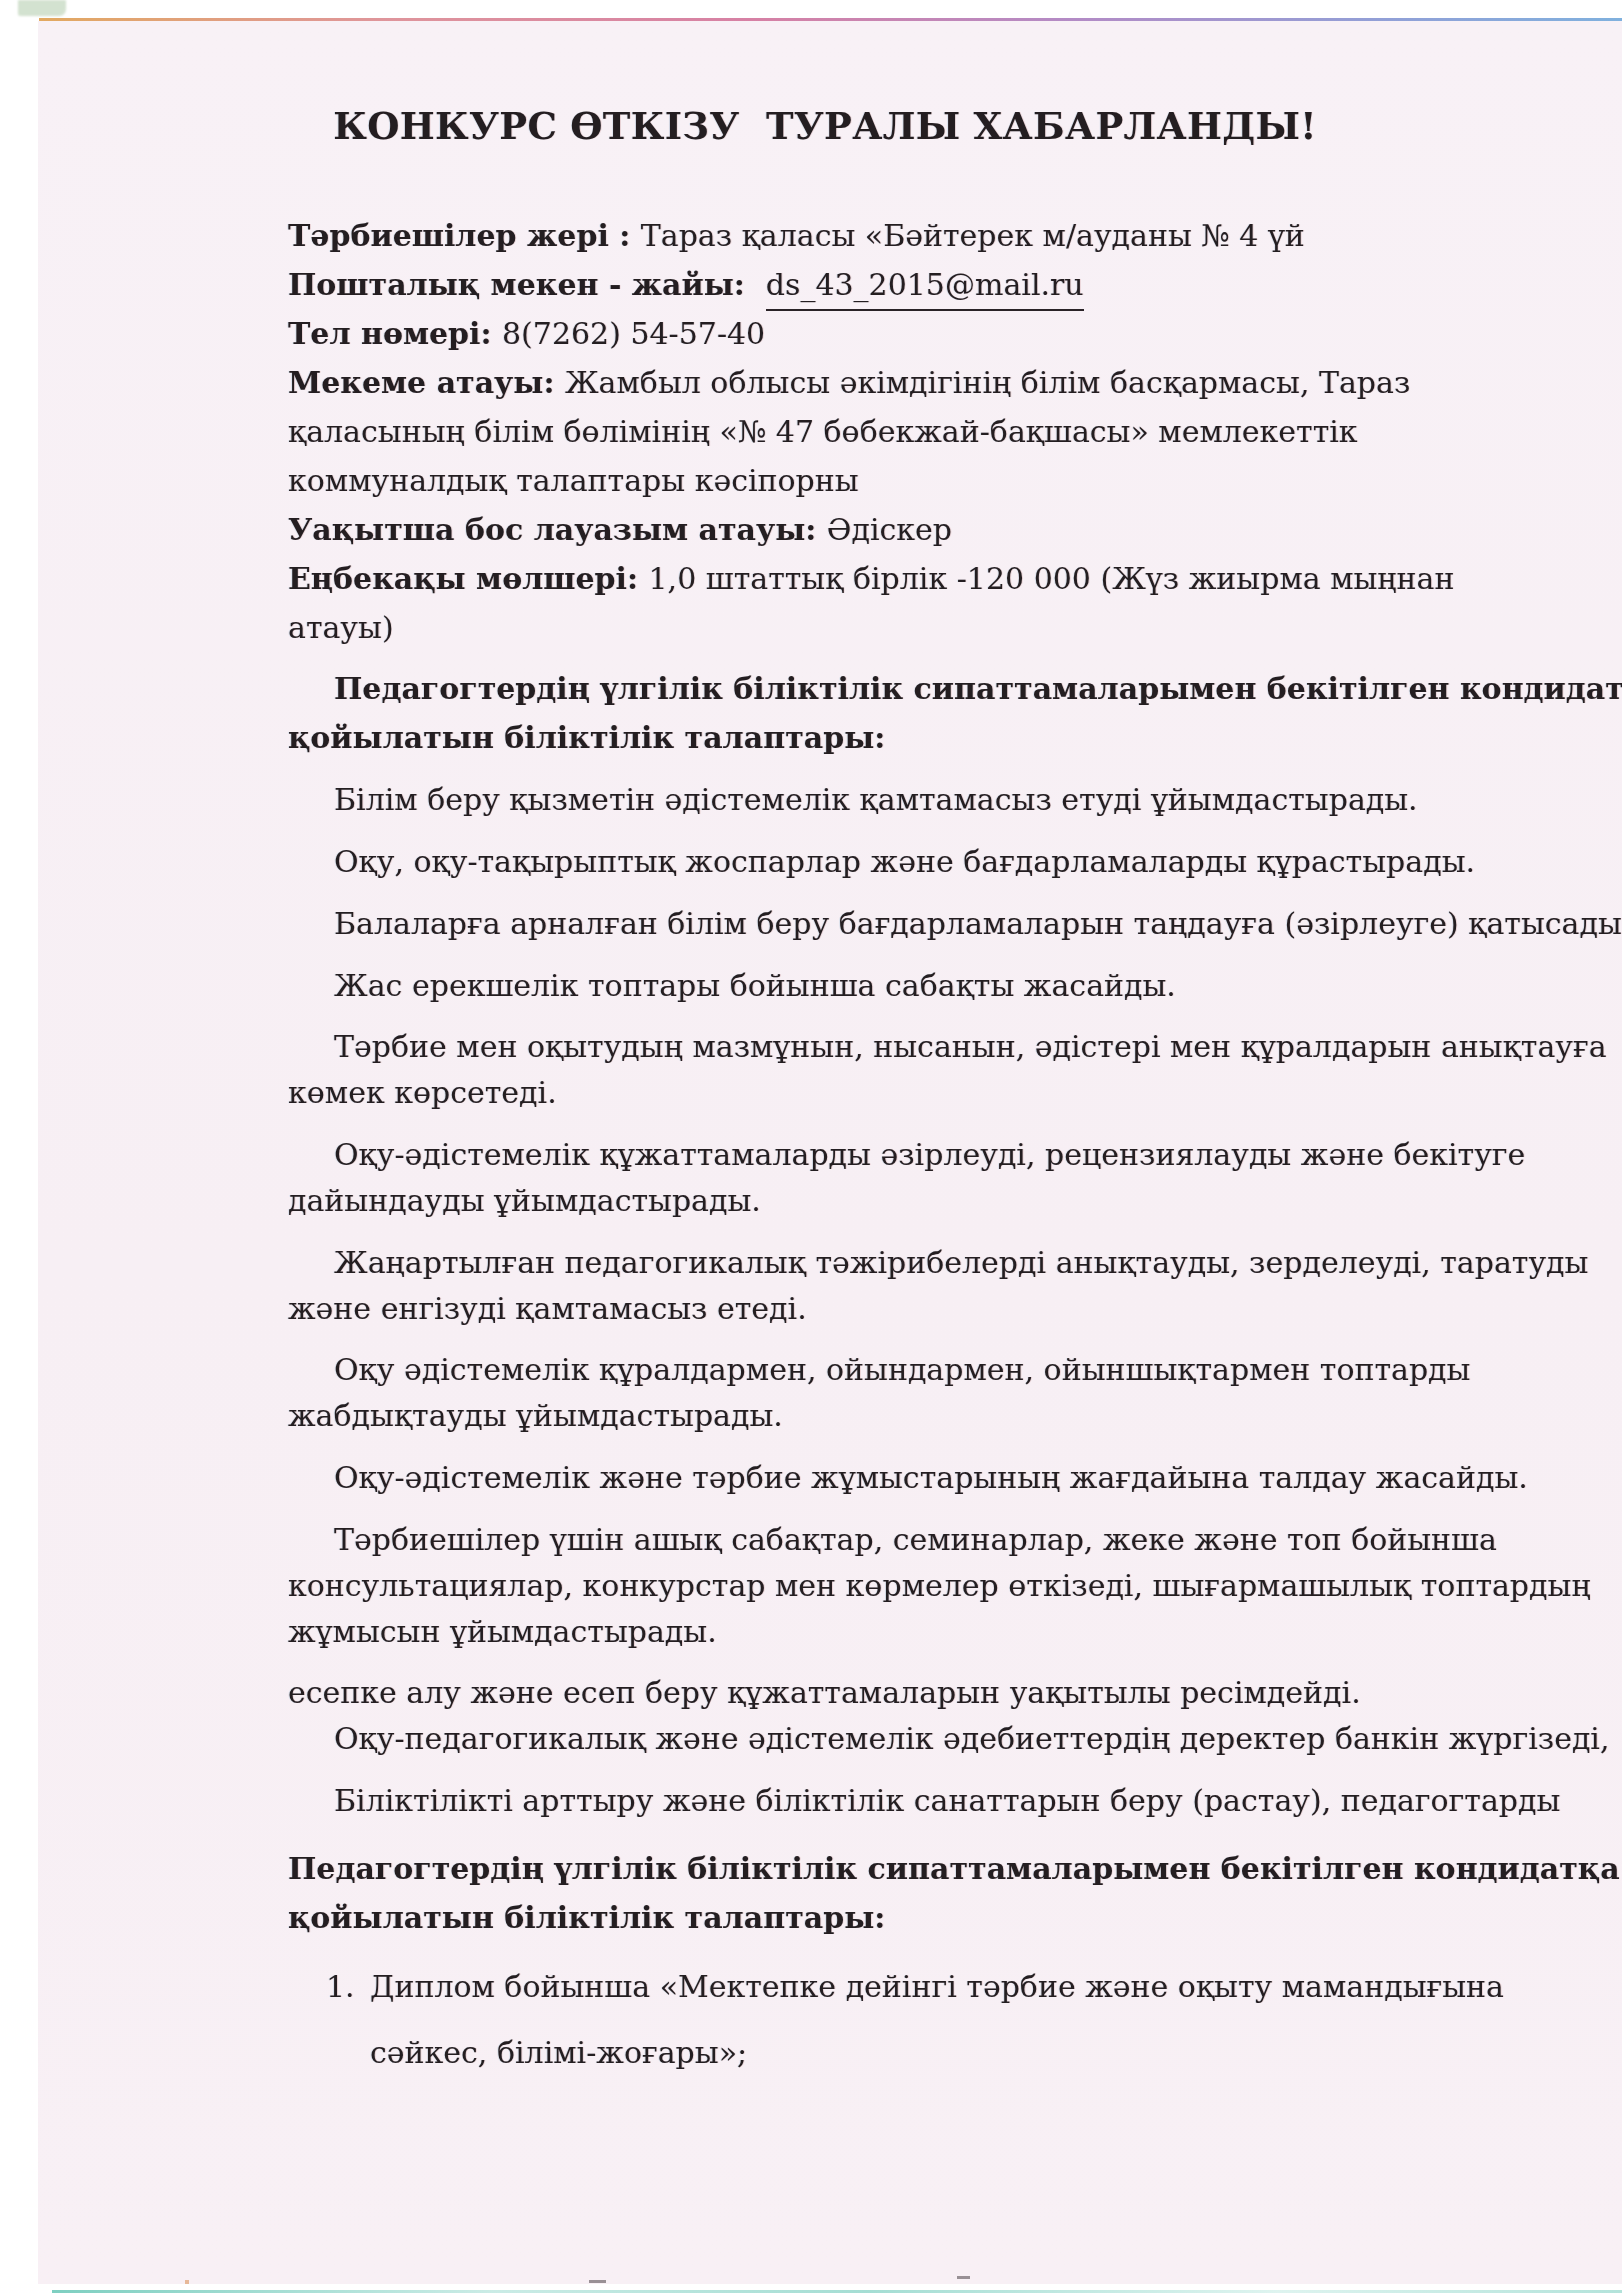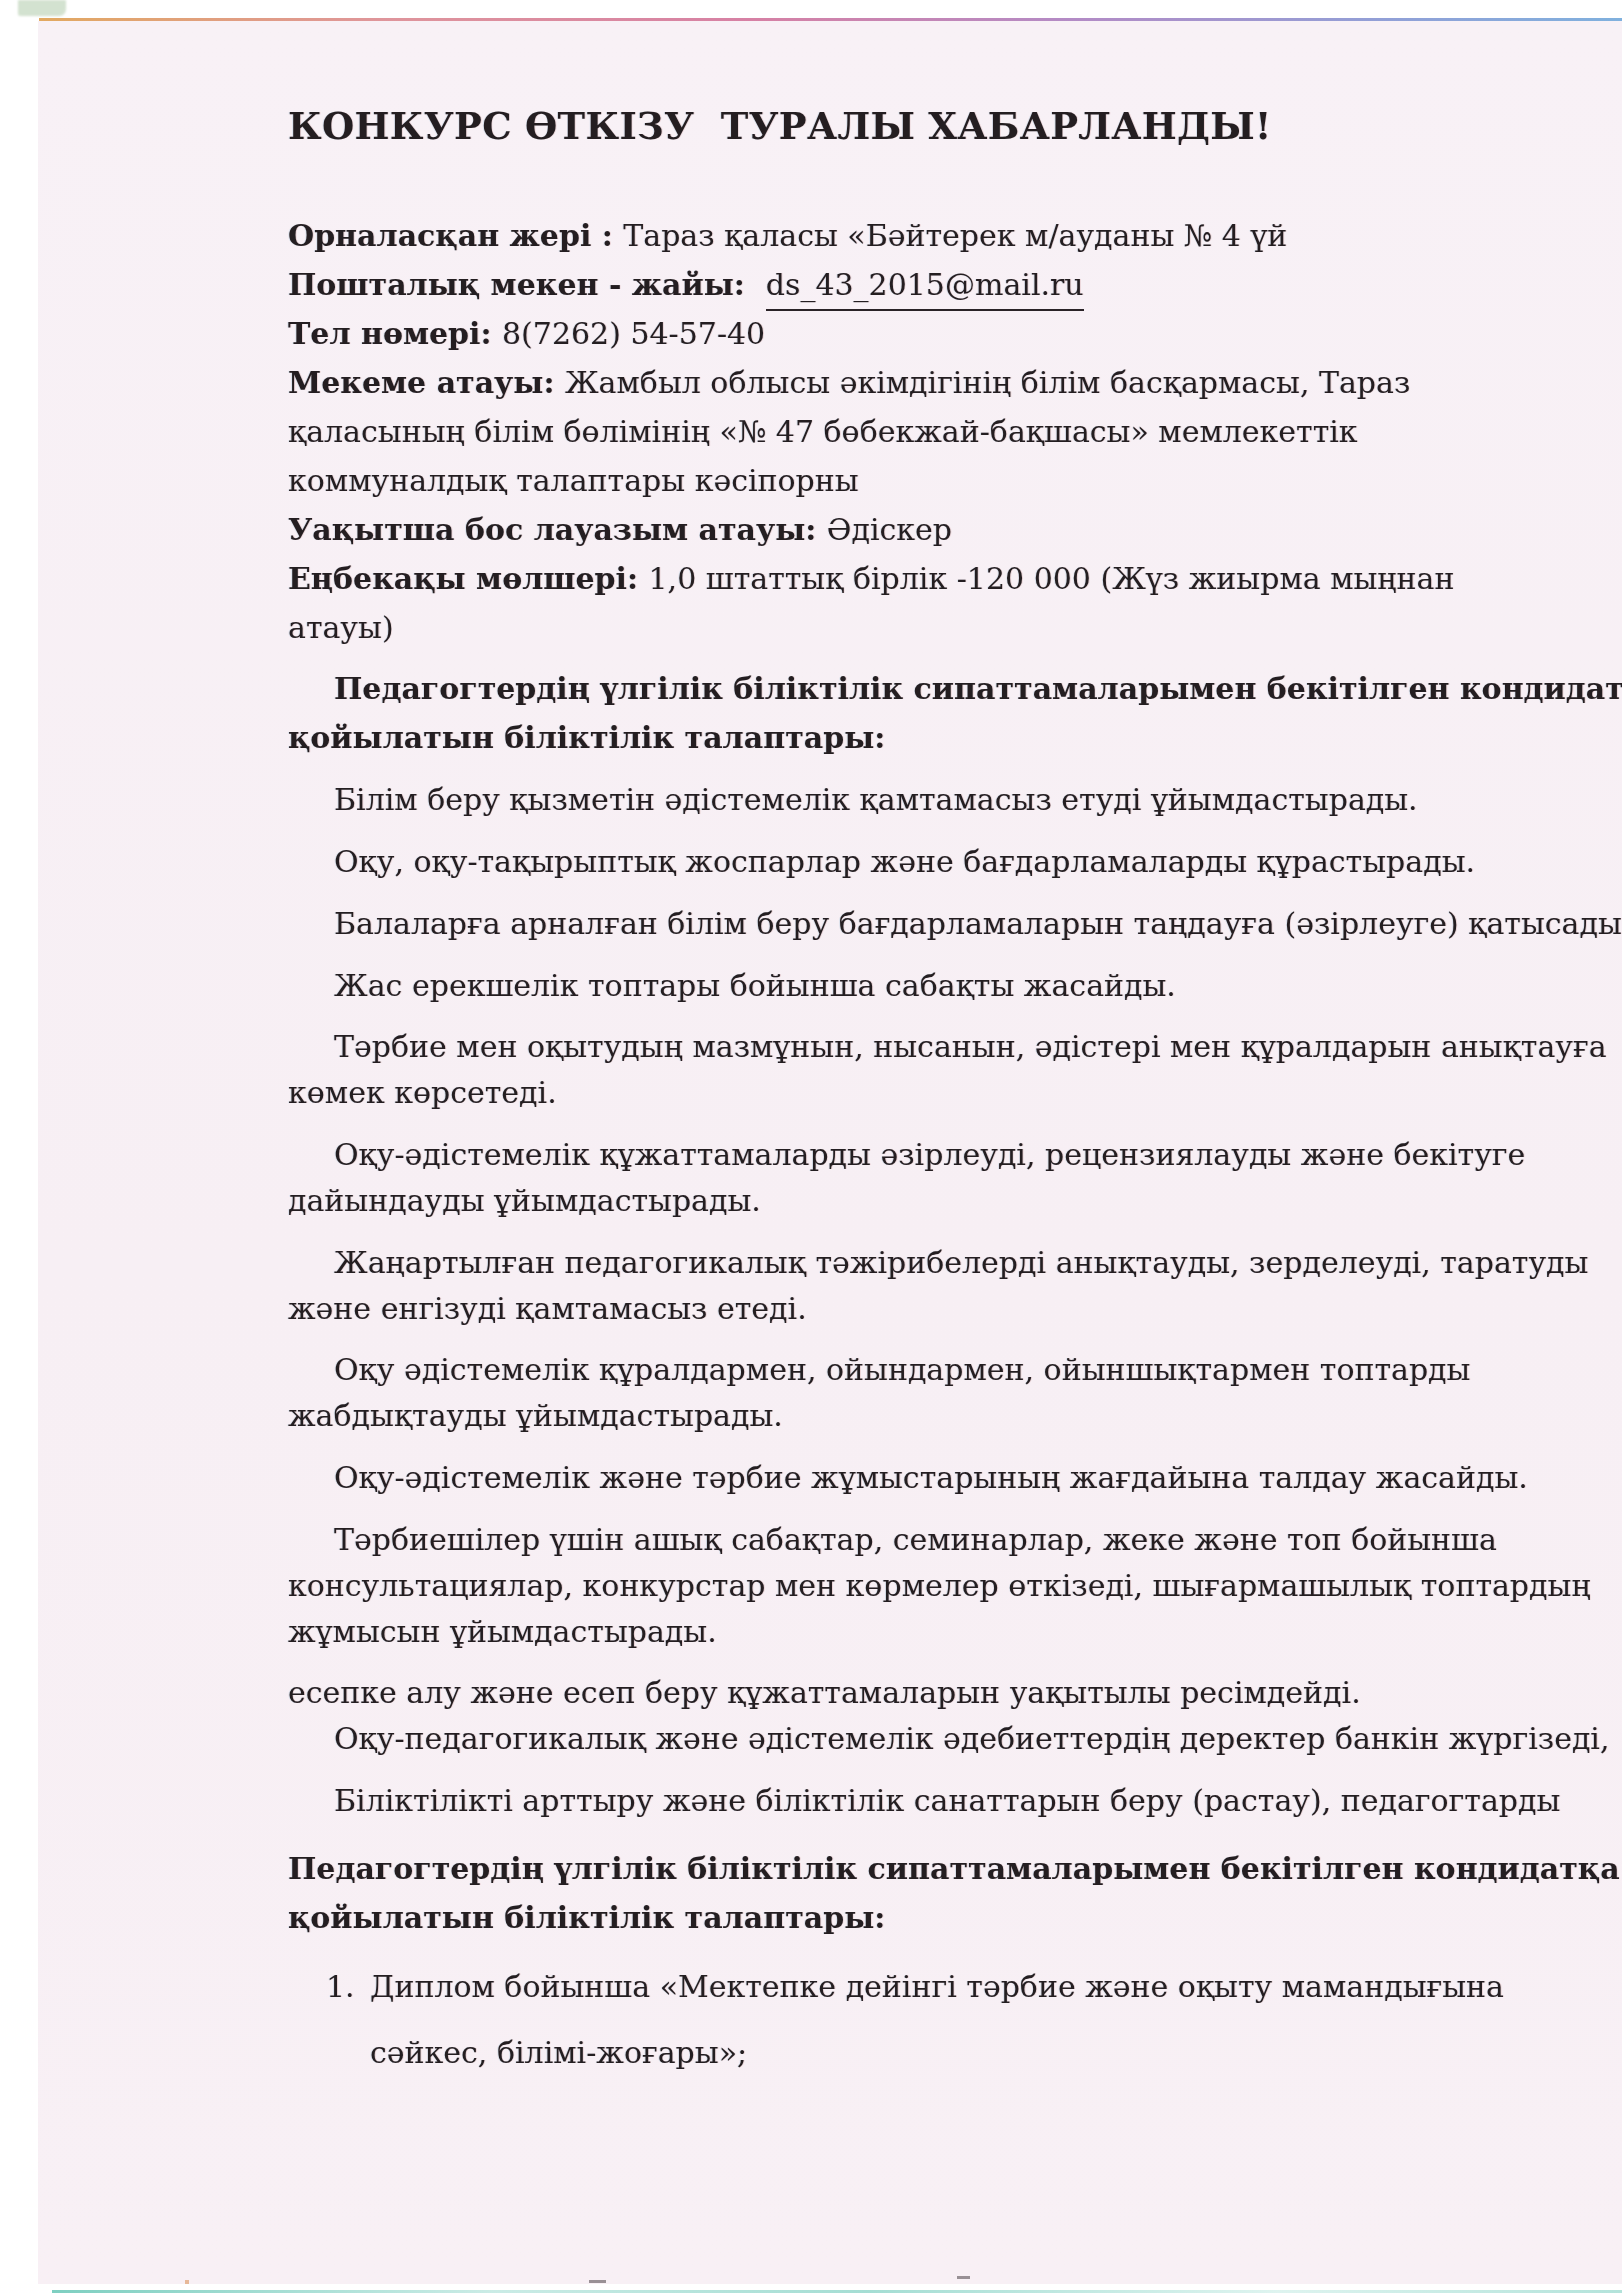--- a/index.html
+++ b/index.html
@@ -27,21 +27,21 @@
   .speck.s1{left:589px;top:2280px;width:17px;height:3.3px;}
   .speck.s2{left:957px;top:2276px;width:13px;height:2.6px;}
   .speck.s3{left:185px;top:2280px;width:3.9px;height:3.9px;background:#d98a4a;}
 
   .content{
     position:absolute;left:288px;top:21px;width:1260px;color:#241e21;
     font-size:30px;
     text-shadow:0.9px 0.4px 0 rgba(150,40,30,.13),-0.9px -0.3px 0 rgba(30,120,170,.13);
   }
   .title{
-    text-align:left;font-weight:bold;font-size:37px;line-height:52px;
+    text-align:center;font-weight:bold;font-size:37px;line-height:52px;
     margin:79px 186px 0 0;white-space:pre;letter-spacing:0.3px;
   }
   .line{white-space:pre;}
   .info{margin-top:59px;}
   .info .line{line-height:49px;}
   .bold{font-weight:bold;}
   .underline{border-bottom:2.6px solid #2a2327;padding-bottom:7px;}
 
   .para{margin-top:15.7px;}
   .heading .line{line-height:49px;font-weight:bold;}
@@ -60,21 +60,21 @@
 <div class="scan-top-line"></div>
 <div class="scan-corner-mark"></div>
 <div class="scan-bottom-line"></div>
 <div class="speck s1"></div>
 <div class="speck s2"></div>
 <div class="speck s3"></div>
 
 <div class="content">
   <div class="title">КОНКУРС ӨТКІЗУ  ТУРАЛЫ ХАБАРЛАНДЫ!</div>
   <div class="info">
-      <div class="line"><span class="bold">Орналасқан жері : </span><span>Тараз қаласы «Бәйтерек м/ауданы № 4 үй</span></div>
+      <div class="line"><span class="bold">Тәрбиешілер жері : </span><span>Тараз қаласы «Бәйтерек м/ауданы № 4 үй</span></div>
       <div class="line"><span class="bold">Пошталық мекен - жайы:  </span><span class="underline">ds_43_2015@mail.ru</span></div>
       <div class="line"><span class="bold">Тел нөмері: </span><span>8(7262) 54-57-40</span></div>
       <div class="line"><span class="bold">Мекеме атауы: </span><span>Жамбыл облысы әкімдігінің білім басқармасы, Тараз</span></div>
       <div class="line"><span>қаласының білім бөлімінің «№ 47 бөбекжай-бақшасы» мемлекеттік</span></div>
       <div class="line"><span>коммуналдық талаптары кәсіпорны</span></div>
       <div class="line"><span class="bold">Уақытша бос лауазым атауы: </span><span>Әдіскер</span></div>
       <div class="line"><span class="bold">Еңбекақы мөлшері: </span><span>1,0 штаттық бірлік -120 000 (Жүз жиырма мыңнан</span></div>
       <div class="line"><span>атауы)</span></div>
     </div>
   <div class="para heading heading1">

